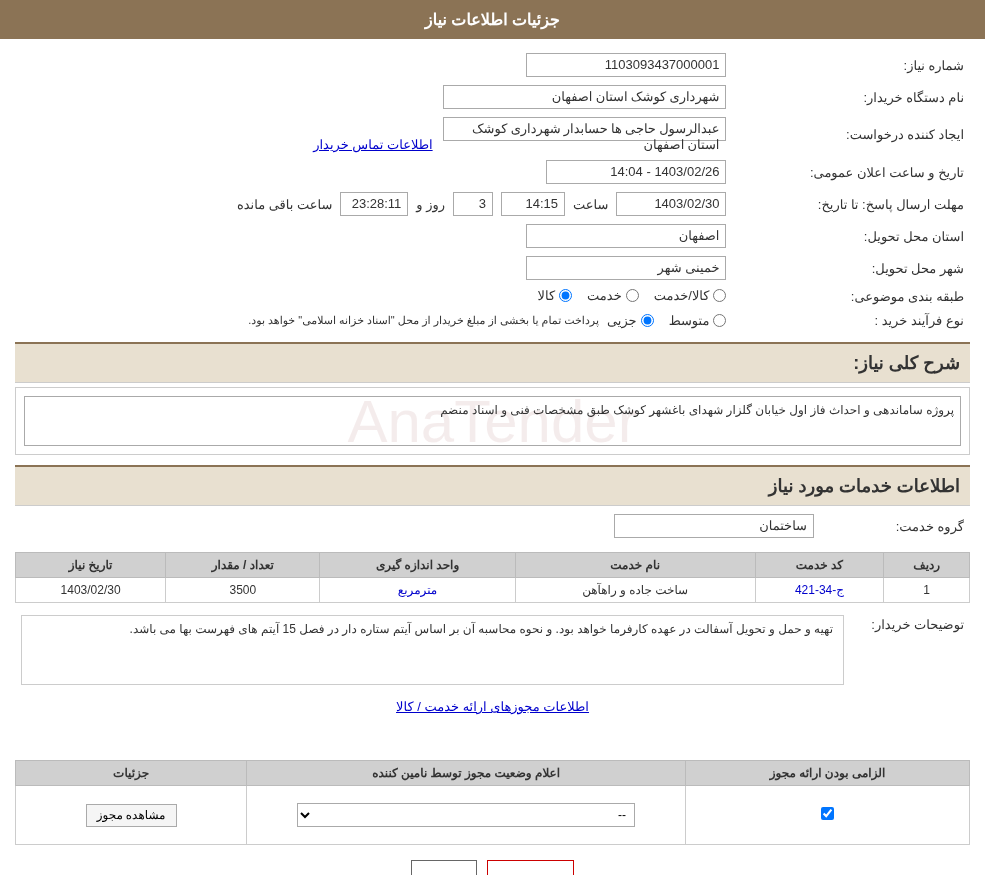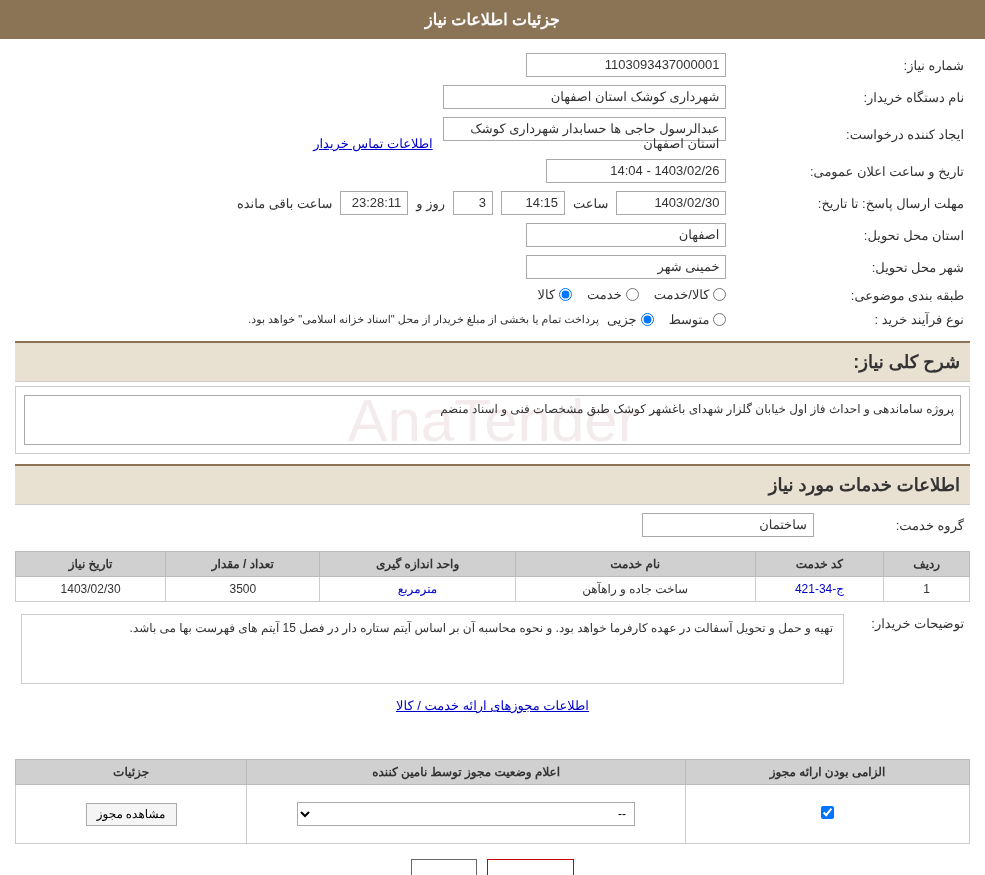--- a/index.html
+++ b/index.html
@@ -49,20 +49,21 @@
     .input-box {
       border: 1px solid #aaa;
       background: #fff;
       padding: 3px 6px;
       height: 24px;
       display: inline-block;
       text-align: right;
     }
     .input-wide {
       width: 283px;
+      font-family: Liberation Serif, serif;
     }
     .input-medium {
       width: 200px;
     }
     .link-blue {
       color: #0000cc;
       text-decoration: underline;
       cursor: pointer;
     }
     .radio-group {
@@ -328,21 +329,21 @@
 
     <div class="section-header">
       <span>اطلاعات خدمات مورد نیاز</span>
     </div>
 
     <table class="section-table">
       <tbody>
           <tr>
         <td class="label-cell" style="width:150px;">گروه خدمت:</td>
         <td>
-          <div class="input-box" style="width:172px;">ساختمان</div>
+          <div class="input-box" style="width:200px;">ساختمان</div>
         </td>
       </tr>
     </tbody>
       </table>
 
     <table class="data-table">
       <thead>
         <tr>
           <th>ردیف</th>
           <th>کد خدمت</th>

